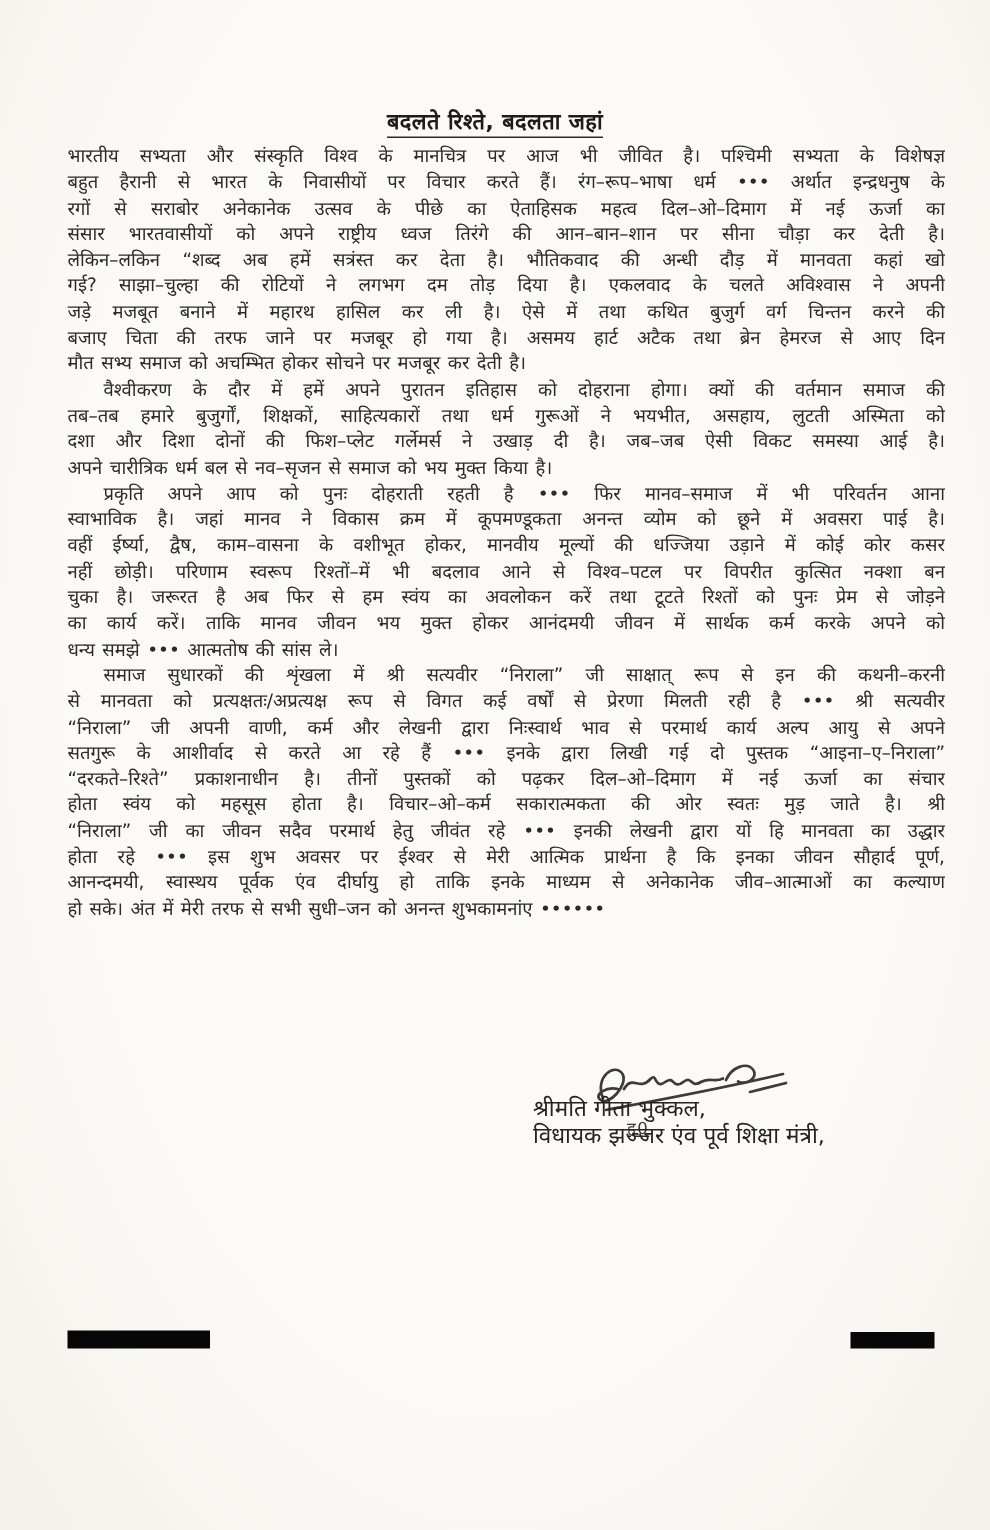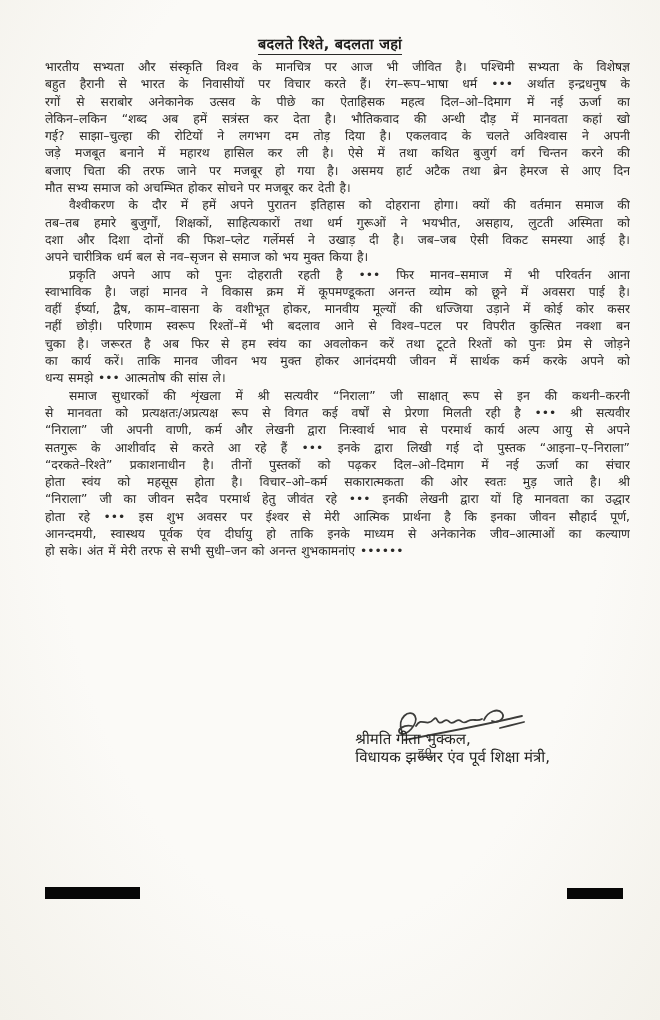--- a/index.html
+++ b/index.html
@@ -7,21 +7,21 @@
     width:660px;height:1020px;
     background:#e9e7e1;
     font-family:"DejaVu Sans",sans-serif;
   }
   .page{
     position:relative;width:660px;height:1020px;overflow:hidden;
     background:radial-gradient(ellipse at 50% 42%, #fbfaf7 60%, #f3f1ea 100%);
     color:#2a2a28;
   }
   .title{
-    padding-top:33px;text-align:center;
+    padding-top:70px;text-align:center;
     font-size:14.5px;font-weight:bold;color:#1d1c1a;
     letter-spacing:.3px;
   }
   .title span{
     display:inline-block;border-bottom:1.6px solid #2a2a28;padding-bottom:1px;
   }
   .body-text{
     margin:4px 30px 0 45px;width:585px;
     font-size:12.3px;color:#2b2a28;
   }
@@ -51,20 +51,21 @@
 <div class="page">
 
   <div class="title">
     <span>बदलते रिश्ते, बदलता जहां</span>
   </div>
 
   <div class="body-text">
       <div class="tline">भारतीय सभ्यता और संस्कृति विश्व के मानचित्र पर आज भी जीवित है। पश्चिमी सभ्यता के विशेषज्ञ</div>
       <div class="tline">बहुत हैरानी से भारत के निवासीयों पर विचार करते हैं। रंग–रूप–भाषा धर्म ••• अर्थात इन्द्रधनुष के</div>
       <div class="tline">रगों से सराबोर अनेकानेक उत्सव के पीछे का ऐताहिसक महत्व दिल–ओ–दिमाग में नई ऊर्जा का</div>
+      <div class="tline">संसार भारतवासीयों को अपने राष्ट्रीय ध्वज तिरंगे की आन–बान–शान पर सीना चौड़ा कर देती है।</div>
       <div class="tline">लेकिन–लकिन “शब्द अब हमें सत्रंस्त कर देता है। भौतिकवाद की अन्धी दौड़ में मानवता कहां खो</div>
       <div class="tline">गई? साझा–चुल्हा की रोटियों ने लगभग दम तोड़ दिया है। एकलवाद के चलते अविश्वास ने अपनी</div>
       <div class="tline">जड़े मजबूत बनाने में महारथ हासिल कर ली है। ऐसे में तथा कथित बुजुर्ग वर्ग चिन्तन करने की</div>
       <div class="tline">बजाए चिता की तरफ जाने पर मजबूर हो गया है। असमय हार्ट अटैक तथा ब्रेन हेमरज से आए दिन</div>
       <div class="tline plast">मौत सभ्य समाज को अचम्भित होकर सोचने पर मजबूर कर देती है।</div>
       <div class="tline ind">वैश्वीकरण के दौर में हमें अपने पुरातन इतिहास को दोहराना होगा। क्यों की वर्तमान समाज की</div>
       <div class="tline">तब–तब हमारे बुजुर्गों, शिक्षकों, साहित्यकारों तथा धर्म गुरूओं ने भयभीत, असहाय, लुटती अस्मिता को</div>
       <div class="tline">दशा और दिशा दोनों की फिश–प्लेट गर्लेमर्स ने उखाड़ दी है। जब–जब ऐसी विकट समस्या आई है।</div>
       <div class="tline plast">अपने चारीत्रिक धर्म बल से नव–सृजन से समाज को भय मुक्त किया है।</div>
       <div class="tline ind">प्रकृति अपने आप को पुनः दोहराती रहती है ••• फिर मानव–समाज में भी परिवर्तन आना</div>

